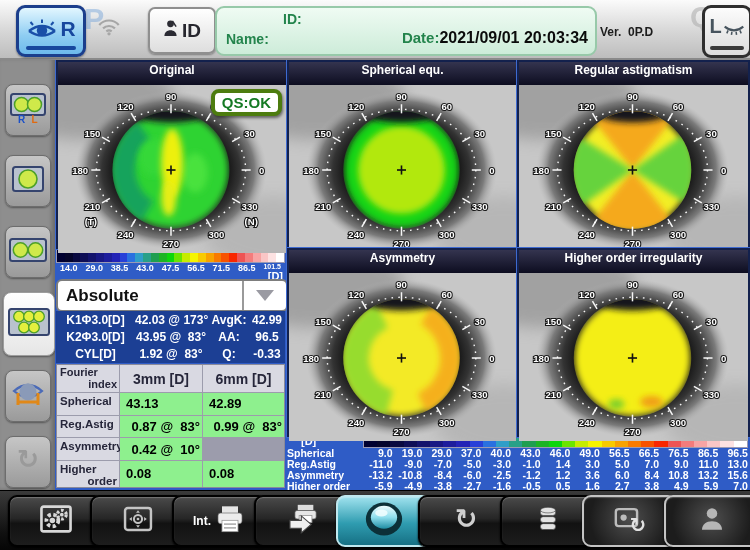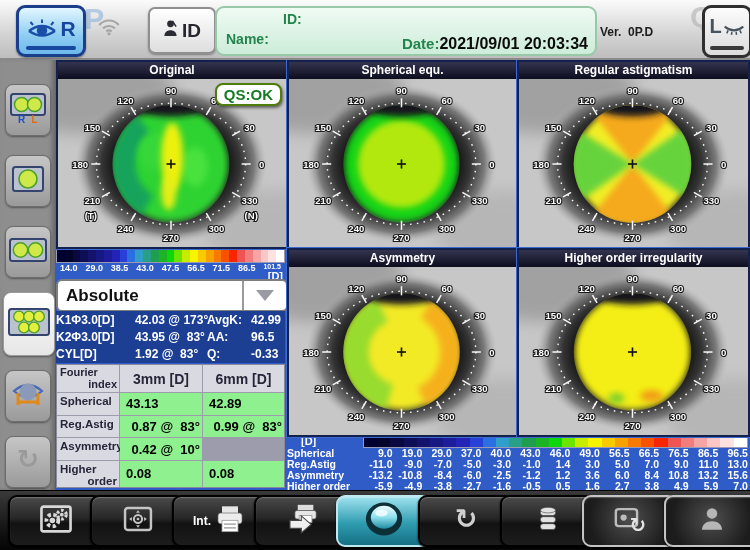--- a/index.html
+++ b/index.html
@@ -18,21 +18,21 @@
   #rbtn .underbar{position:absolute;left:7px;right:7px;bottom:4px;height:4px;background:#17479e;border-radius:2px;}
   #wifi{position:absolute;left:96px;top:16px;z-index:2;}
   #idbtn{position:absolute;left:148px;top:7px;width:64px;height:43px;border:2px solid #8f8f8f;border-radius:7px;
     background:linear-gradient(#ffffff,#dedede);box-shadow:0 1px 2px rgba(0,0,0,.35);z-index:2;
     display:flex;align-items:center;justify-content:center;gap:4px;}
   #idbtn span{font-size:19px;font-weight:bold;color:#26262e;}
   #patient{position:absolute;left:215px;top:6px;width:378px;height:46px;border:2px solid #97c9a9;border-radius:9px;
     background:linear-gradient(#effbf3,#cdecd9);z-index:2;}
   #patient .pid{position:absolute;left:66px;top:3px;font-size:14px;font-weight:bold;color:#23844c;}
   #patient .pname{position:absolute;left:9px;top:23px;font-size:14px;font-weight:bold;color:#23844c;}
-  #patient .pdate{position:absolute;right:7px;bottom:1px;font-size:15px;margin-left:12px;}
+  #patient .pdate{position:absolute;right:7px;bottom:7px;font-size:15px;margin-left:12px;}
   #patient .pdate i{font-style:normal;font-weight:bold;color:#23844c;}
   #patient .pdate b{font-weight:bold;color:#0b0b0b;font-size:16px;}
   #ver{position:absolute;left:600px;top:25px;font-size:12px;font-weight:bold;color:#1c1c1c;z-index:2;white-space:pre;}
   #lbtn{position:absolute;left:702px;top:5px;width:44px;height:47px;border:3px solid #2e2e2e;border-radius:9px;
     background:linear-gradient(#fcfcfc,#dcdcdc);z-index:2;display:flex;align-items:center;justify-content:center;gap:1px;}
   #lbtn .eye-letter{font-size:20px;font-weight:bold;color:#47545e;margin-top:-10px;}
   #lbtn .underbar{position:absolute;left:5px;right:5px;bottom:5px;height:4px;background:#3a3a3a;border-radius:2px;}
   
   #sidebar{position:absolute;left:0;top:58px;width:55px;height:432px;background:#8e8e8e;z-index:20;
     box-shadow:inset -3px 0 4px rgba(0,0,0,.25);}
@@ -41,44 +41,44 @@
     display:flex;align-items:center;justify-content:center;}
   .sbtn.sel{left:3px;width:50px;height:62px;background:linear-gradient(#ffffff,#e6e6e6);border-color:#9d9d9d;}
   
   #main{position:absolute;left:55px;top:58px;width:695px;height:432px;background:#2f5cc6;}
   .map-panel{position:absolute;border:2px solid #13214d;background:#0c0c18;box-shadow:0 0 0 1px #3e6ad0;}
   .map-original{left:1px;top:2px;width:228px;height:185px;}
   .map-spherical{left:232px;top:2px;width:227px;height:185px;}
   .map-regular{left:462px;top:2px;width:229px;height:185px;}
   .map-asymmetry{left:232px;top:190px;width:227px;height:185px;}
   .map-higher{left:462px;top:190px;width:229px;height:185px;}
-  .map-title{height:17px;line-height:17px;text-align:center;color:#fff;font-size:12px;font-weight:bold;
+  .map-title{height:23px;line-height:17px;text-align:center;color:#fff;font-size:12px;font-weight:bold;
     background:linear-gradient(#34344f,#0d0d20);}
   .map-body{position:relative;width:100%;height:calc(100% - 17px);overflow:hidden;background:#c6c6c6;}
   .map-body svg{position:absolute;left:0;top:0;width:100%;height:100%;}
-  .qs-badge{position:absolute;top:4px;right:4px;background:#fff;border:2px solid #4d7c0f;border-radius:8px;
+  .qs-badge{position:absolute;top:4px;right:4px;background:#fff;border:4px solid #4d7c0f;border-radius:8px;
     padding:1px 7px;font-size:15px;font-weight:bold;color:#157a24;box-shadow:1px 2px 3px rgba(0,0,0,.5);}
   
   #topscale{position:absolute;left:1px;top:191px;width:229px;}
   .bar{display:flex;background:#e9e9f2;border:1px solid #9a9ab4;}
   #topscale .bar{height:12px;}
   .bar i{flex:1;}
   #topscale .lbls{display:flex;margin-top:0px;}
   #topscale .lbls span{flex:1;text-align:center;font-size:9px;font-weight:bold;color:#fff;}
   #topscale .lbls span:last-child{font-size:7px;}
   #topscale .unit{position:absolute;right:2px;top:21px;font-size:11px;font-weight:bold;color:#fff;}
   #modesel{position:absolute;left:1px;top:221px;width:228px;height:29px;background:#fff;border:2px solid #7d7d7d;
     border-radius:6px;display:flex;align-items:center;}
   #modesel>span{flex:1;padding-left:8px;font-size:17px;font-weight:bold;color:#111;}
   #modesel .dd{width:42px;height:100%;border-left:2px solid #9a9a9a;display:flex;align-items:center;justify-content:center;}
   #modesel .dd i{width:0;height:0;border-left:9px solid transparent;border-right:9px solid transparent;border-top:11px solid #9a9aa2;}
   #kpanel{position:absolute;left:1px;top:253px;width:229px;height:52px;background:#1c3f94;color:#fff;
     display:flex;flex-direction:column;justify-content:space-around;padding:1px 0;box-sizing:border-box;}
   .k-row{display:grid;grid-template-columns:79px 72px 44px 32px;font-size:12px;font-weight:bold;}
-  .k-row span{text-align:left;white-space:pre;}
+  .k-row span{text-align:center;white-space:pre;}
   #fourier{position:absolute;left:1px;top:306px;width:229px;height:124px;background:#9c9cac;
     display:grid;grid-template-rows:27px 1fr 1fr 1fr 1fr;gap:1px;border:1px solid #8a8a9a;box-sizing:border-box;}
   .f-row{display:grid;grid-template-columns:62px 82px 1fr;gap:1px;}
   .f-cell{background:#8ef08e;display:flex;align-items:center;font-size:13px;font-weight:bold;color:#000000;white-space:pre;}
   .f-cell.lab,.f-row.head .f-cell{background:#d9d9e2;color:#26263a;}
   .f-cell.lab{font-size:11.5px;display:block;padding:2px 2px 0 3px;line-height:1.05;}
   .f-cell.lab span{display:block;}
   .f-cell.lab span:nth-child(2){text-align:right;}
   .f-row.head .f-cell{font-size:14px;justify-content:center;}
   .f-row.head .f-cell.lab{font-size:11px;}

